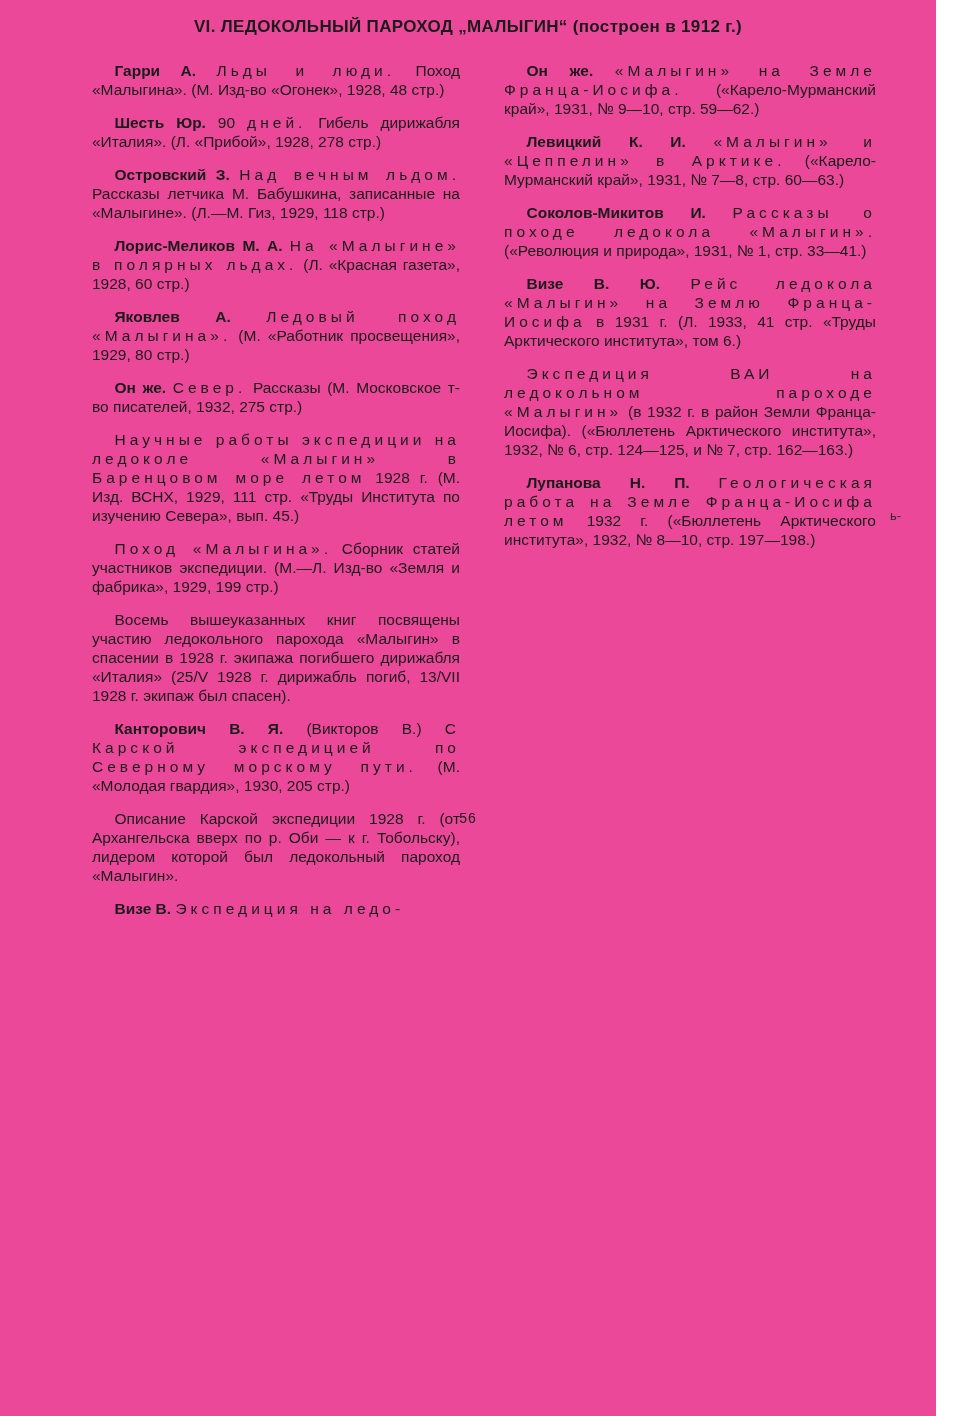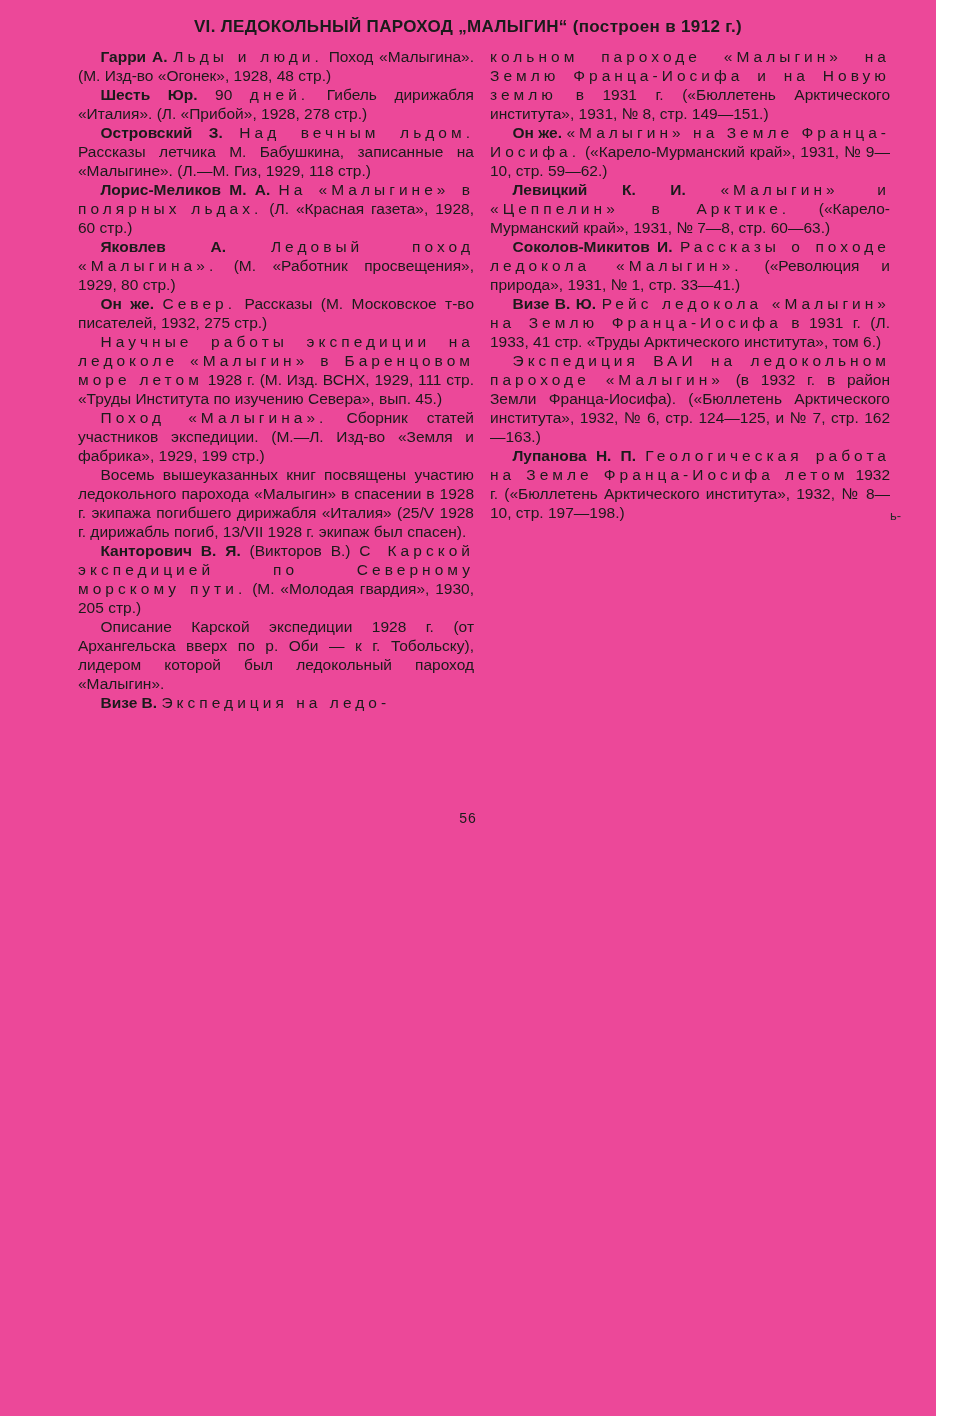--- a/index.html
+++ b/index.html
@@ -38,21 +38,21 @@
   .col {
     text-align: justify;
     font-size: 15.5px;
     line-height: 19px;
     hyphens: auto;
     -webkit-hyphens: auto;
   }
   .col-left  { width: 396px; }
   .col-right { width: 400px; }
   p.entry {
-    margin: 0;
+    margin: 14px;
     text-indent: 1.45em;
   }
   p.entry.no-indent { text-indent: 0; }
   .seg-bold   { font-weight: 700; }
   .seg-spaced { letter-spacing: 0.26em; }
   .seg-normal { letter-spacing: 0; }
   .page-number {
     position: absolute;
     top: 810px;
     left: 0;
@@ -85,21 +85,20 @@
         <p class="entry"><span class="seg-bold">Яковлев А.</span> <span class="seg-spaced">Ледовый поход «Малыгина».</span> <span class="seg-normal">(М. «Работник просвещения», 1929, 80 стр.)</span></p>
         <p class="entry"><span class="seg-bold">Он же.</span> <span class="seg-spaced">Север.</span> <span class="seg-normal">Рассказы (М. Московское т-во писателей, 1932, 275 стр.)</span></p>
         <p class="entry"><span class="seg-spaced">Научные работы экспедиции на ледоколе «Малыгин» в Баренцовом море летом</span> <span class="seg-normal">1928 г. (М. Изд. ВСНХ, 1929, 111 стр. «Труды Института по изучению Севера», вып. 45.)</span></p>
         <p class="entry"><span class="seg-spaced">Поход «Малыгина».</span> <span class="seg-normal">Сборник статей участников экспедиции. (М.—Л. Изд-во «Земля и фабрика», 1929, 199 стр.)</span></p>
         <p class="entry"><span class="seg-normal">Восемь вышеуказанных книг посвящены участию ледокольного парохода «Малыгин» в спасении в 1928 г. экипажа погибшего дирижабля «Италия» (25/V 1928 г. дирижабль погиб, 13/VII 1928 г. экипаж был спасен).</span></p>
         <p class="entry"><span class="seg-bold">Канторович В. Я.</span> <span class="seg-normal">(Викторов В.)</span> <span class="seg-spaced">С Карской экспедицией по Северному морскому пути.</span> <span class="seg-normal">(М. «Молодая гвардия», 1930, 205 стр.)</span></p>
         <p class="entry"><span class="seg-normal">Описание Карской экспедиции 1928 г. (от Архангельска вверх по р. Оби — к г. Тобольску), лидером которой был ледокольный пароход «Малыгин».</span></p>
         <p class="entry"><span class="seg-bold">Визе В.</span> <span class="seg-spaced">Экспедиция на ледо-</span></p>
       </div>
     <div class="col col-right">
-        <p class="entry no-indent"><span class="seg-spaced">кольном пароходе «Малыгин» на Землю Франца-Иосифа и на Новую землю</span> <span class="seg-normal">в 1931 г. («Бюллетень Арктического института», 1931, № 8, стр. 149—151.)</span></p>
         <p class="entry"><span class="seg-bold">Он же.</span> <span class="seg-spaced">«Малыгин» на Земле Франца-Иосифа.</span> <span class="seg-normal">(«Карело-Мурманский край», 1931, № 9—10, стр. 59—62.)</span></p>
         <p class="entry"><span class="seg-bold">Левицкий К. И.</span> <span class="seg-spaced">«Малыгин» и «Цеппелин» в Арктике.</span> <span class="seg-normal">(«Карело-Мурманский край», 1931, № 7—8, стр. 60—63.)</span></p>
         <p class="entry"><span class="seg-bold">Соколов-Микитов И.</span> <span class="seg-spaced">Рассказы о походе ледокола «Малыгин».</span> <span class="seg-normal">(«Революция и природа», 1931, № 1, стр. 33—41.)</span></p>
         <p class="entry"><span class="seg-bold">Визе В. Ю.</span> <span class="seg-spaced">Рейс ледокола «Малыгин» на Землю Франца-Иосифа</span> <span class="seg-normal">в 1931 г. (Л. 1933, 41 стр. «Труды Арктического института», том 6.)</span></p>
         <p class="entry"><span class="seg-spaced">Экспедиция ВАИ на ледокольном пароходе «Малыгин»</span> <span class="seg-normal">(в 1932 г. в район Земли Франца-Иосифа). («Бюллетень Арктического института», 1932, № 6, стр. 124—125, и № 7, стр. 162—163.)</span></p>
         <p class="entry"><span class="seg-bold">Лупанова Н. П.</span> <span class="seg-spaced">Геологическая работа на Земле Франца-Иосифа летом</span> <span class="seg-normal">1932 г. («Бюллетень Арктического института», 1932, № 8—10, стр. 197—198.)</span></p>
       </div>
   </div>
 
   <div class="margin-artifact">ь-</div>

